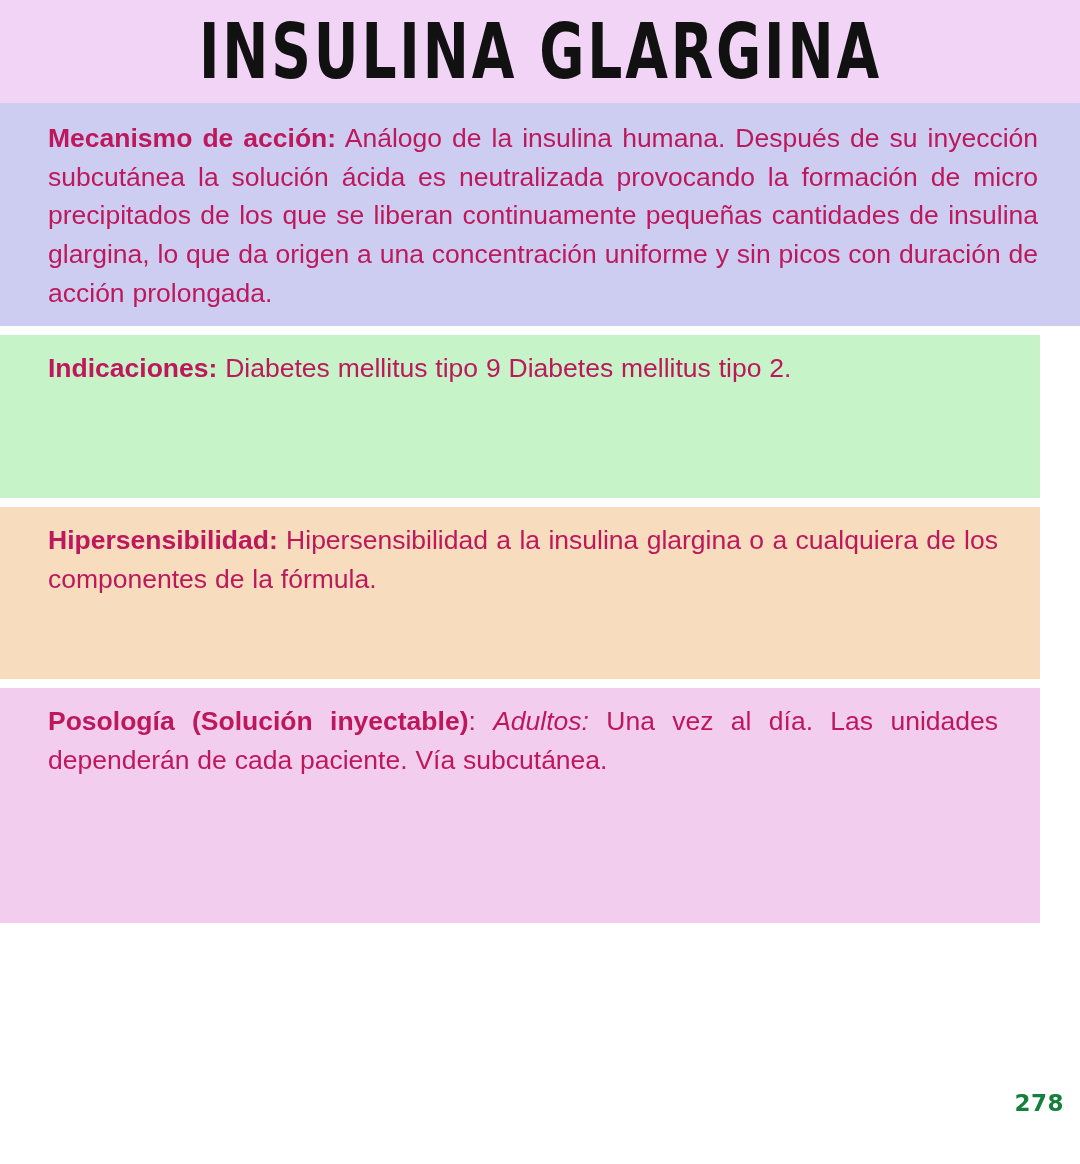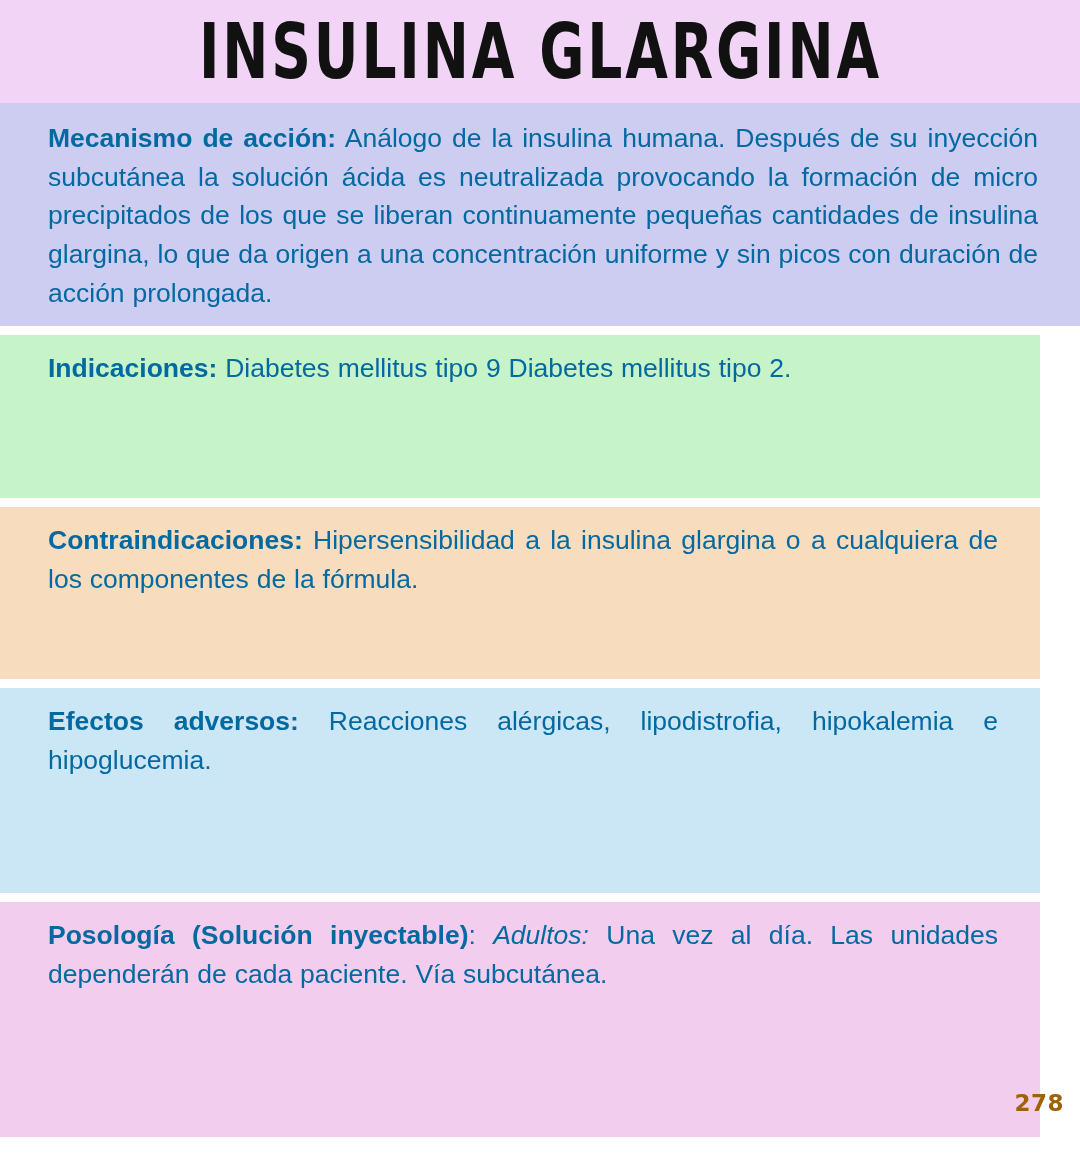--- a/index.html
+++ b/index.html
@@ -42,21 +42,21 @@
     white-space: nowrap;
   }
   .content {
     position: relative;
     padding: 0;
   }
   .section {
     box-sizing: border-box;
     padding: 14px 42px 14px 48px;
     margin-bottom: 9px;
-    color: #0369a1;
+    color: #be185d;
     font-size: 26.5px;
     line-height: 1.46;
     text-align: justify;
     word-spacing: 0.5px;
   }
   .section p {
     margin: 0;
   }
   .section b {
     font-weight: bold;
@@ -91,21 +91,21 @@
     min-height: 235px;
     margin-bottom: 9px;
   }
   .page-number {
     position: absolute;
     right: 16px;
     bottom: 8px;
     font-family: "DejaVu Sans", sans-serif;
     font-weight: bold;
     font-size: 23px;
-    color: #a16207;
+    color: #15803d;
     letter-spacing: 0.5px;
   }
 </style>
 </head>
 <body>
 
 <div class="page">
 
   <div class="title-banner">
     <div class="title-text">INSULINA GLARGINA</div>
@@ -115,26 +115,23 @@
 
     <div class="section sec-mecanismo">
       <p><b>Mecanismo de acción:</b><span> Análogo de la insulina humana. Después de su inyección subcutánea la solución ácida es neutralizada provocando la formación de micro precipitados de los que se liberan continuamente pequeñas cantidades de insulina glargina, lo que da origen a una concentración uniforme y sin picos con duración de acción prolongada.</span></p>
     </div>
 
     <div class="section sec-indicaciones">
       <p><b>Indicaciones:</b><span> Diabetes mellitus tipo 9 Diabetes mellitus tipo 2.</span></p>
     </div>
 
     <div class="section sec-contraindicaciones">
-      <p><b>Contraindicaciones:</b><span> Hipersensibilidad a la insulina glargina o a cualquiera de los componentes de la fórmula.</span></p>
+      <p><b>Hipersensibilidad:</b><span> Hipersensibilidad a la insulina glargina o a cualquiera de los componentes de la fórmula.</span></p>
     </div>
 
-    <div class="section sec-efectos">
-      <p><b>Efectos adversos:</b><span> Reacciones alérgicas, lipodistrofia, hipokalemia e hipoglucemia.</span></p>
-    </div>
 
     <div class="section sec-posologia">
       <p><b>Posología (Solución inyectable)</b><span>: </span><i>Adultos:</i><span> Una vez al día. Las unidades dependerán de cada paciente. Vía subcutánea.</span></p>
     </div>
 
   </div>
 
   <div class="page-number">278</div>
 </div>
 

